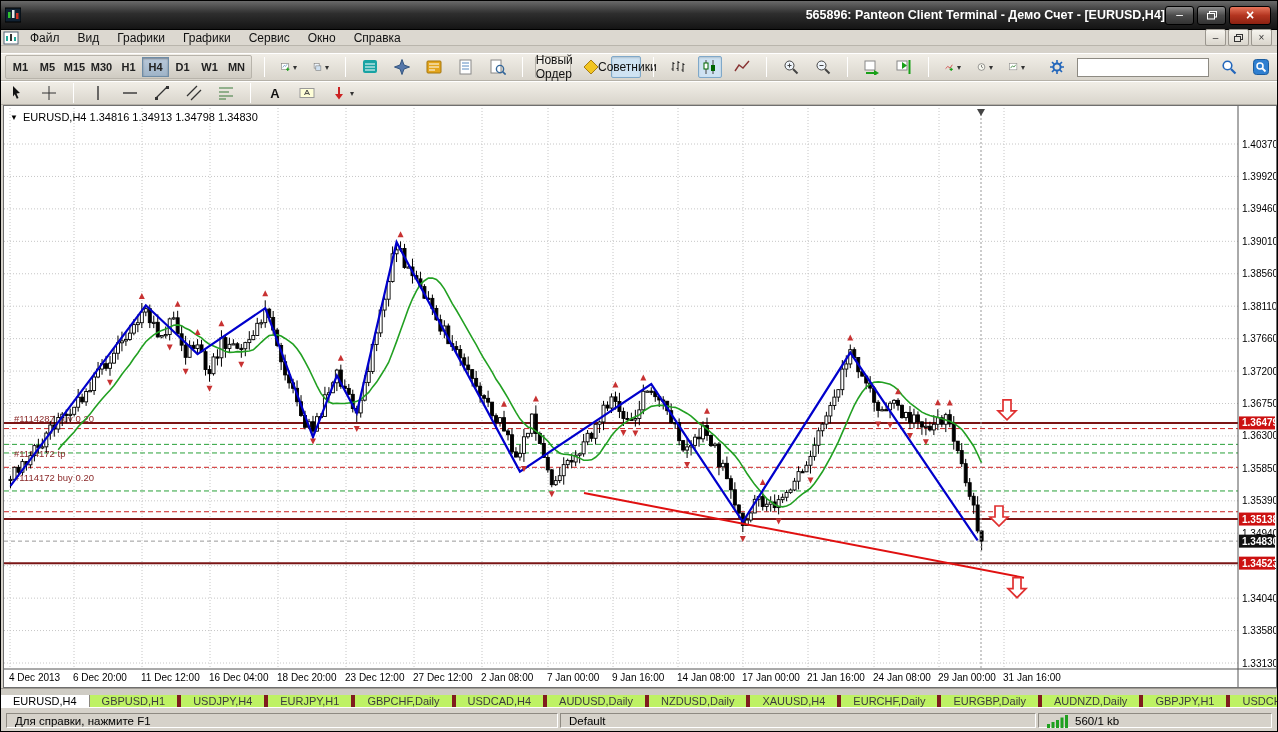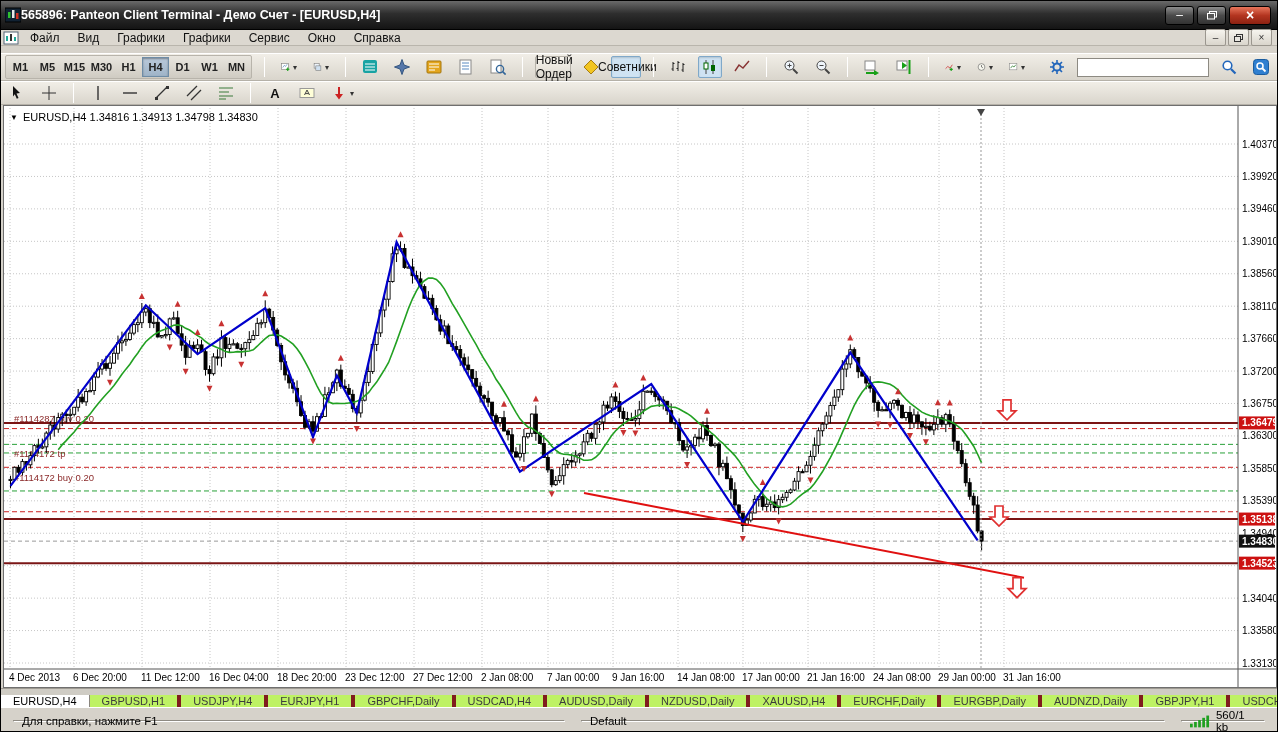--- a/index.html
+++ b/index.html
@@ -1,21 +1,21 @@
 <!DOCTYPE html>
 <html><head>
 <meta charset="utf-8">
 <style>
   *{box-sizing:border-box;margin:0;padding:0}
   body{background:#777;font-family:"Liberation Sans","DejaVu Sans",sans-serif;}
   #app{position:relative;width:1278px;height:732px;background:#d6d2ca;border:1px solid #000;overflow:hidden;}
   
   .titlebar{position:absolute;left:0;top:0;right:0;height:29px;display:flex;align-items:center;
     background:linear-gradient(#6a6a6a,#2e2e2e 45%,#141414);border-bottom:1px solid #000;padding:0 4px;}
-  .title-text{color:#fff;font-weight:bold;font-size:12.5px;margin-left:0;flex:1;white-space:nowrap;overflow:hidden;}
+  .title-text{color:#fff;font-weight:bold;font-size:12.5px;margin-left:0;flex:1;white-space:nowrap;overflow:hidden;text-align:right;}
   .winbtns{display:flex;gap:3px;margin-right:2px}
   .wbtn{width:29px;height:19px;border:1px solid #000;border-radius:3px;color:#fff;display:flex;align-items:center;justify-content:center;
     background:linear-gradient(#8d8d8d,#4a4a4a 50%,#333);font-size:12px;line-height:1;cursor:default}
   .wbtn.close{width:42px;background:linear-gradient(#e8765c,#b33520 50%,#8d2111);font-size:14px;font-weight:bold}
   
   .menubar{position:absolute;left:0;top:29px;right:0;height:16px;background:#dcd8d0;display:flex;align-items:center;
     border-bottom:1px solid #b9b5ac;padding:0 2px;font-size:12px;color:#111}
   .menu-item{padding:3px 9px;cursor:default}
   .menu-right{margin-left:auto;display:flex;gap:2px;margin-right:3px}
   .cbtn{width:21px;height:17px;border:1px solid #9a968e;border-radius:2px;background:linear-gradient(#f6f4ee,#d9d5cc);
@@ -42,23 +42,23 @@
   #chartwin{position:absolute;left:2px;top:104px;width:1274px;height:583px;background:#fff;border:1px solid #6f6f6f;}
   #chart-svg{position:absolute;left:0;top:0}
   .chart-header{position:absolute;left:6px;top:5px;font-size:11px;color:#000;display:flex;align-items:center;gap:5px;z-index:5}
   .chart-header .tri{font-size:8px;color:#000}
   svg text{font-family:"Liberation Sans","DejaVu Sans",sans-serif}
   
   #tabbar{position:absolute;left:0;top:687px;right:0;height:19px;background:#cfccc4;border-top:1px solid #9e9a92;display:flex;align-items:flex-end;font-size:11px;overflow:hidden}
   .tab{display:flex;align-items:center;padding:0 12px;border-right:4px solid #7f1d1d;color:#3c3c3c;background:#bef264;cursor:default;white-space:nowrap}
   .tab.active{background:#fff;color:#000;border-right:1px solid #8a867e;box-shadow:1px 0 0 #fff inset}
   
-  #statusbar{position:absolute;left:0;top:706px;right:0;height:26px;background:#d6d2ca;border-top:1px solid #fff;display:flex;align-items:stretch;padding:12px;gap:16px;font-size:11.5px;color:#000}
+  #statusbar{position:absolute;left:0;top:706px;right:0;height:26px;background:#d6d2ca;border-top:1px solid #fff;display:flex;align-items:stretch;padding:5px;gap:2px;font-size:11.5px;color:#000}
   .sb-cell{border:1px solid;border-color:#8e8a82 #fff #fff #8e8a82;display:flex;align-items:center;padding:0 8px;gap:6px}
-  .sb1{width:552px}.sb2{width:584px}.sb3{flex:1}
+  .sb1{width:552px}.sb2{width:476px}.sb3{flex:1}
 </style>
 </head>
 <body>
 
 <div id="app">
 
   <div class="titlebar">
     <svg class="i16" viewBox="0 0 16 16">
       <rect x="0" y="1" width="16" height="14" fill="#123" stroke="#000"></rect>
       <rect x="3" y="5" width="2.5" height="6" fill="#2fbf2f"></rect>

